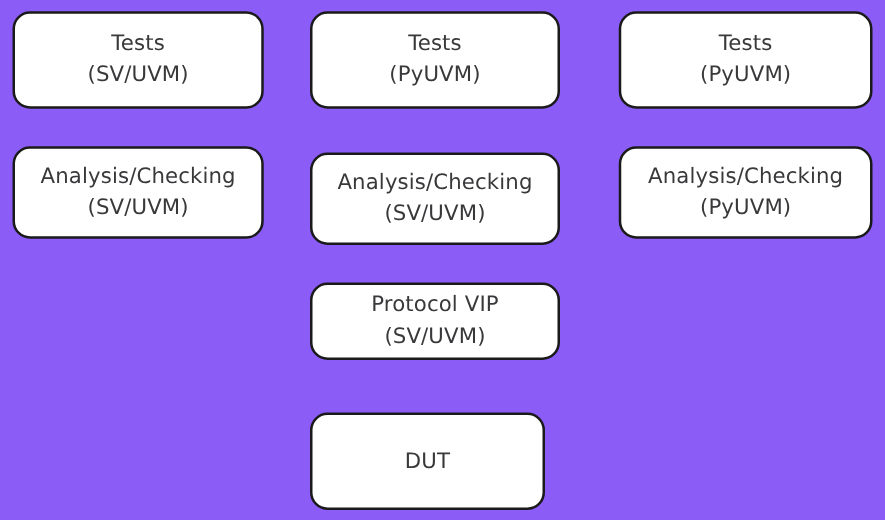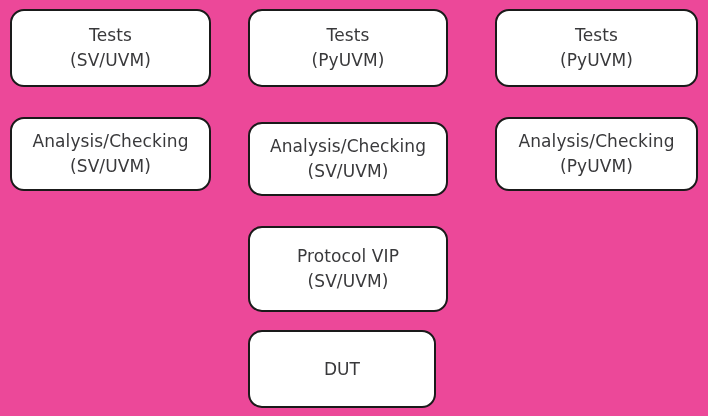--- a/index.html
+++ b/index.html
@@ -38,21 +38,21 @@
     display: block;
     white-space: nowrap;
   }
   .node .line2:empty {
     display: none;
   }
 </style>
 </head>
 <body>
 
-<div id="canvas" style="background: #ec4899;">
+<div id="canvas" style="background: #8b5cf6;">
     <div class="node" style="left: 10px; top: 9px; width: 201px; height: 78px; border-color: rgb(26, 26, 26); background: rgb(255, 255, 255); color: rgb(57, 57, 59);">
       <span class="line1">Tests</span>
       <span class="line2">(SV/UVM)</span>
     </div>
     <div class="node" style="left: 248px; top: 9px; width: 200px; height: 78px; border-color: rgb(26, 26, 26); background: rgb(255, 255, 255); color: rgb(57, 57, 59);">
       <span class="line1">Tests</span>
       <span class="line2">(PyUVM)</span>
     </div>
     <div class="node" style="left: 495px; top: 9px; width: 203px; height: 78px; border-color: rgb(26, 26, 26); background: rgb(255, 255, 255); color: rgb(57, 57, 59);">
       <span class="line1">Tests</span>
@@ -63,20 +63,20 @@
       <span class="line2">(SV/UVM)</span>
     </div>
     <div class="node" style="left: 248px; top: 122px; width: 200px; height: 74px; border-color: rgb(26, 26, 26); background: rgb(255, 255, 255); color: rgb(57, 57, 59);">
       <span class="line1">Analysis/Checking</span>
       <span class="line2">(SV/UVM)</span>
     </div>
     <div class="node" style="left: 495px; top: 117px; width: 203px; height: 74px; border-color: rgb(26, 26, 26); background: rgb(255, 255, 255); color: rgb(57, 57, 59);">
       <span class="line1">Analysis/Checking</span>
       <span class="line2">(PyUVM)</span>
     </div>
-    <div class="node" style="left: 248px; top: 226px; width: 200px; height: 86px; border-color: rgb(26, 26, 26); background: rgb(255, 255, 255); color: rgb(57, 57, 59);">
+    <div class="node" style="left: 248px; top: 226px; width: 200px; height: 62px; border-color: rgb(26, 26, 26); background: rgb(255, 255, 255); color: rgb(57, 57, 59);">
       <span class="line1">Protocol VIP</span>
       <span class="line2">(SV/UVM)</span>
     </div>
     <div class="node" style="left: 248px; top: 330px; width: 188px; height: 78px; border-color: rgb(26, 26, 26); background: rgb(255, 255, 255); color: rgb(57, 57, 59);">
       <span class="line1">DUT</span>
     </div>
   </div>
 
 </body></html>

